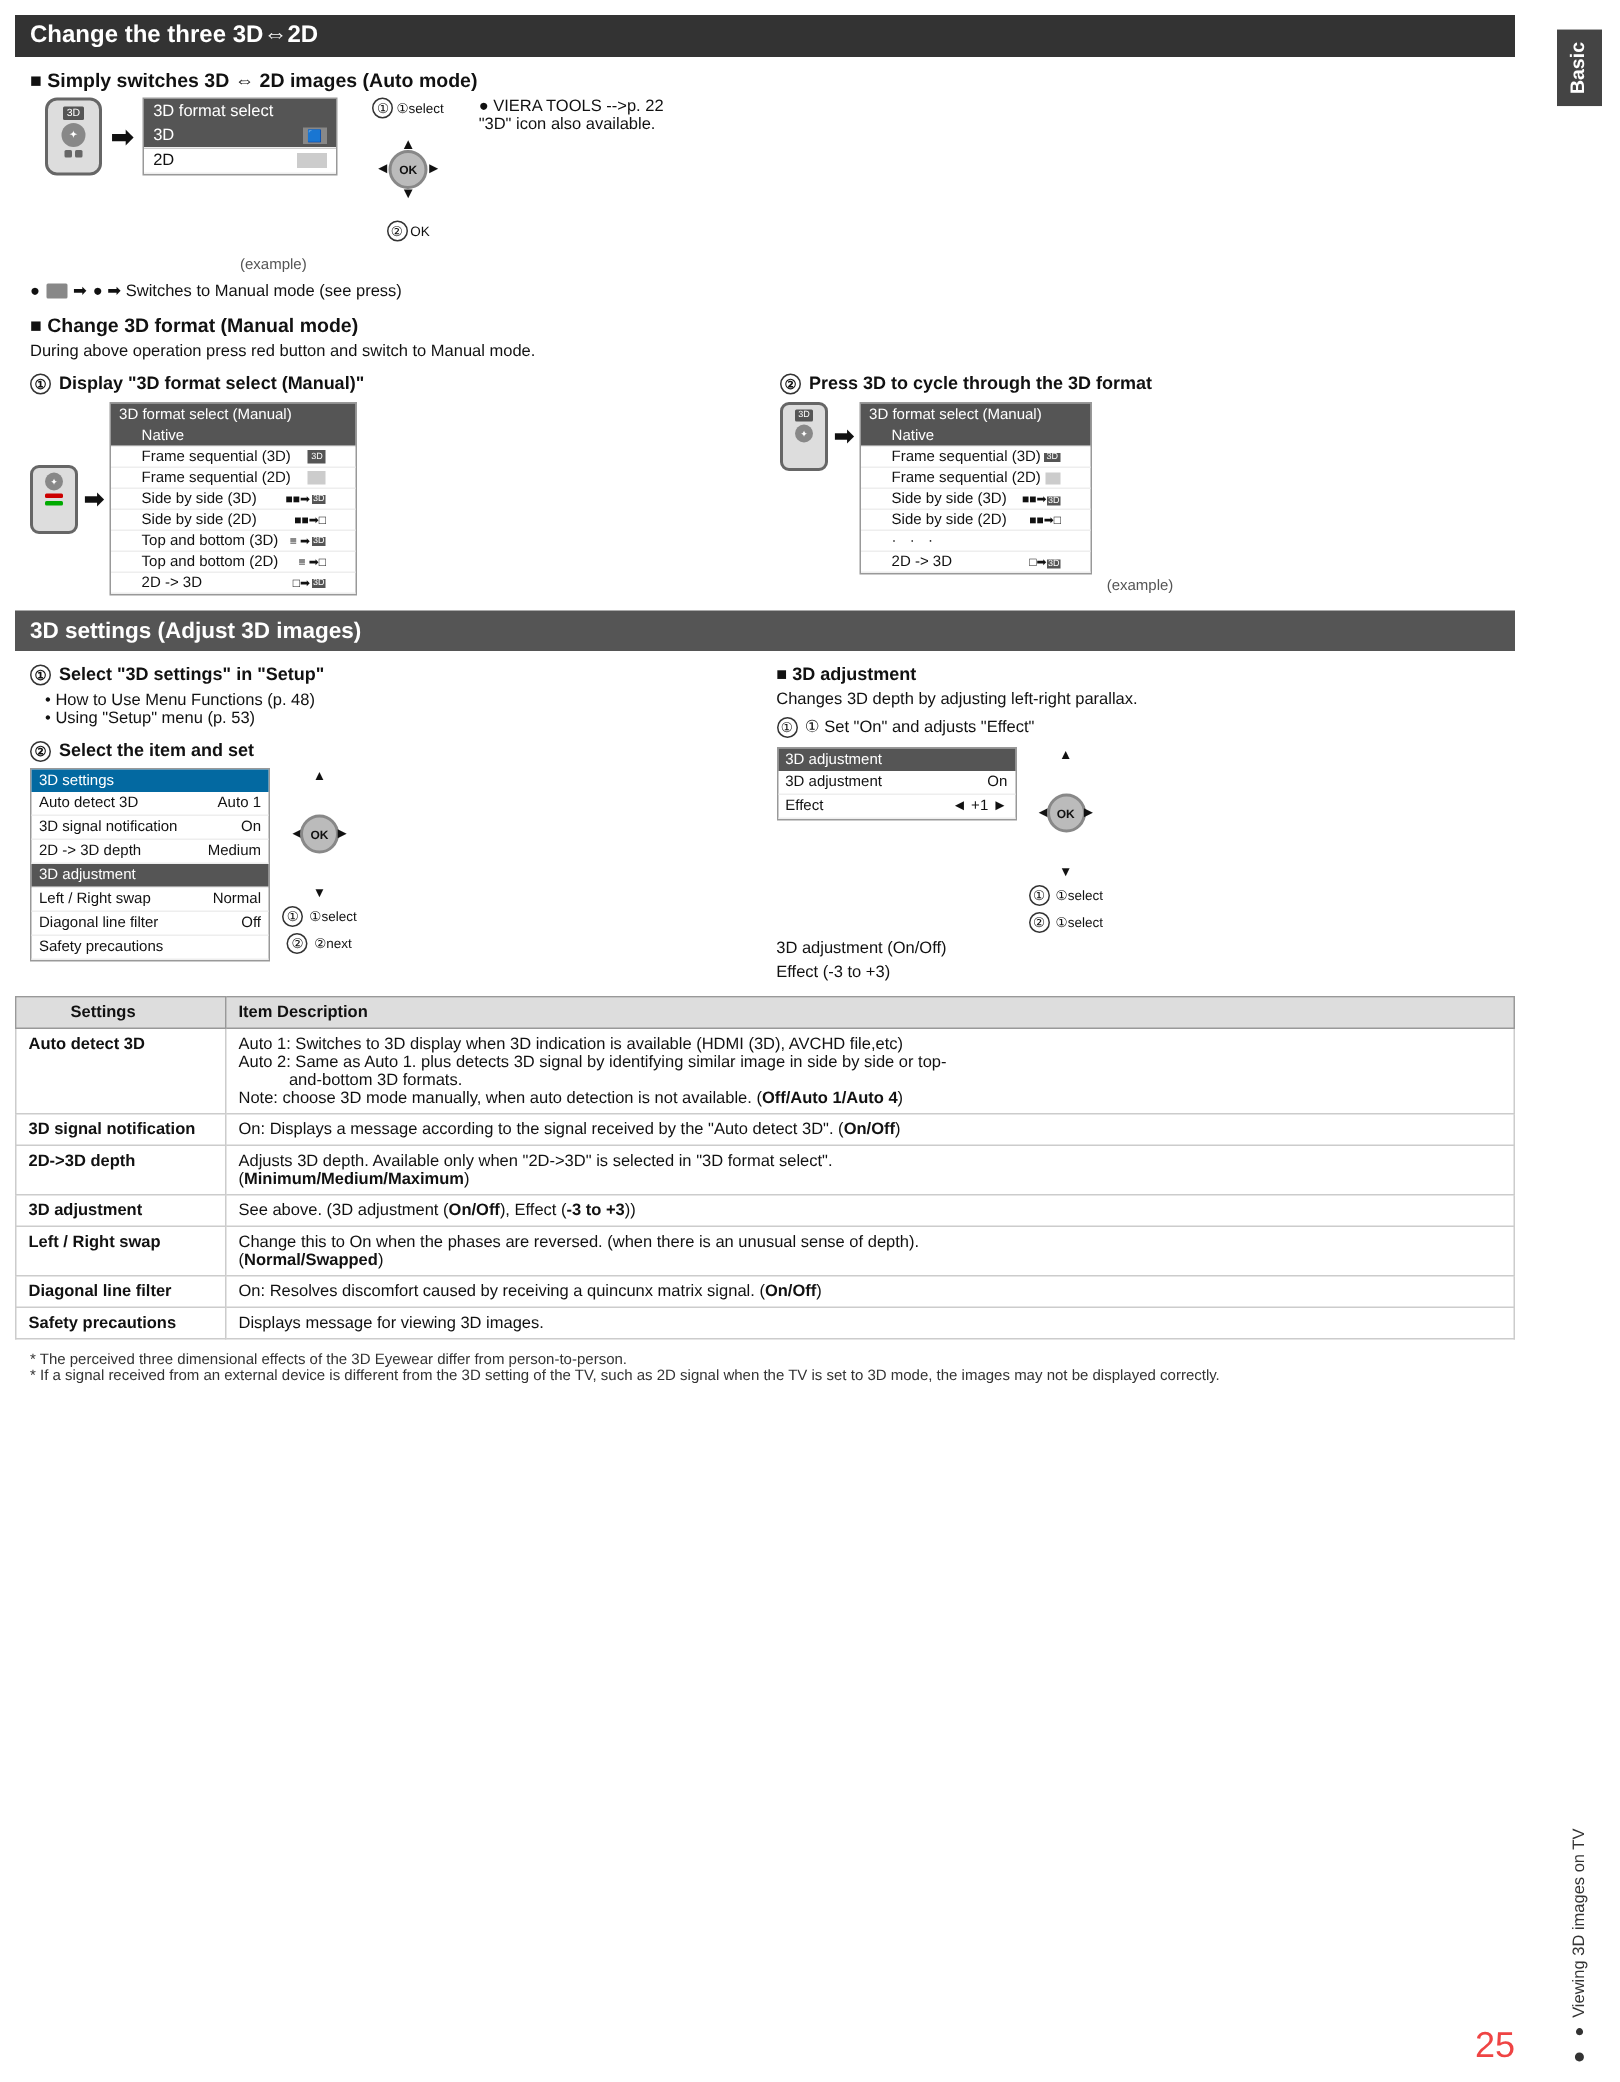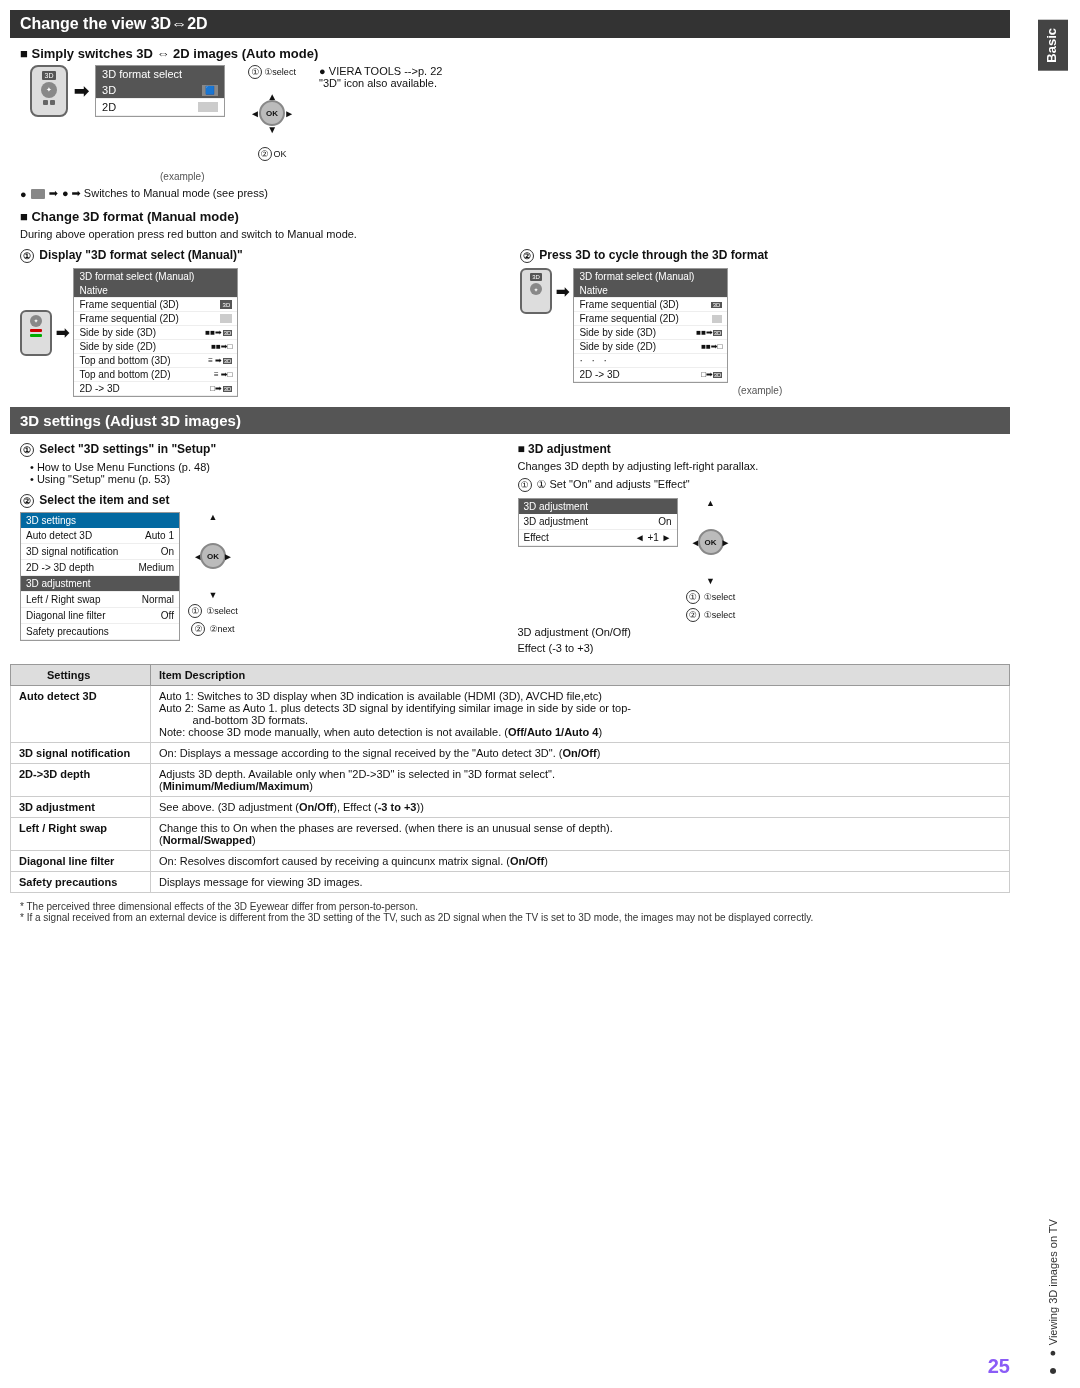--- a/index.html
+++ b/index.html
@@ -154,21 +154,21 @@
       background: #555;
       color: #fff;
       font-size: 10px;
       padding: 2px 5px;
     }
 
     .format-select-manual .item {
       display: flex;
       justify-content: space-between;
       align-items: center;
-      padding: 1px 5px;
+      padding: 1px 20px;
       font-size: 10px;
       border-bottom: 1px solid #eee;
     }
 
     .format-select-manual .item.selected {
       background: #555;
       color: #fff;
     }
 
     
@@ -322,23 +322,23 @@
       font-size: 13px;
       font-weight: bold;
       padding: 8px 6px;
       width: 30px;
     }
 
     .page-number {
       position: absolute;
       bottom: 10px;
       right: 70px;
-      font-size: 20px;
-      font-weight: bold;
-      color: #8b5cf6;
+      font-size: 24px;
+      font-weight: normal;
+      color: #ef4444;
     }
 
     
     .nav-btn {
       width: 50px;
       height: 50px;
       position: relative;
       margin: 10px 5px;
     }
 
@@ -383,21 +383,21 @@
       margin: 4px 0;
     }
 
   </style>
 </head>
 <body>
 
 <div class="main-container">
 
   <div class="section-header">
-    <span>Change the view 3D⇔2D</span>
+    <span>Change the three 3D⇔2D</span>
   </div>
 
   <div class="top-section-inner">
 
     <div class="subsection-title">
       <span>Simply switches 3D ⇔ 2D images (Auto mode)</span>
     </div>
 
     <div class="auto-mode-section">
 

